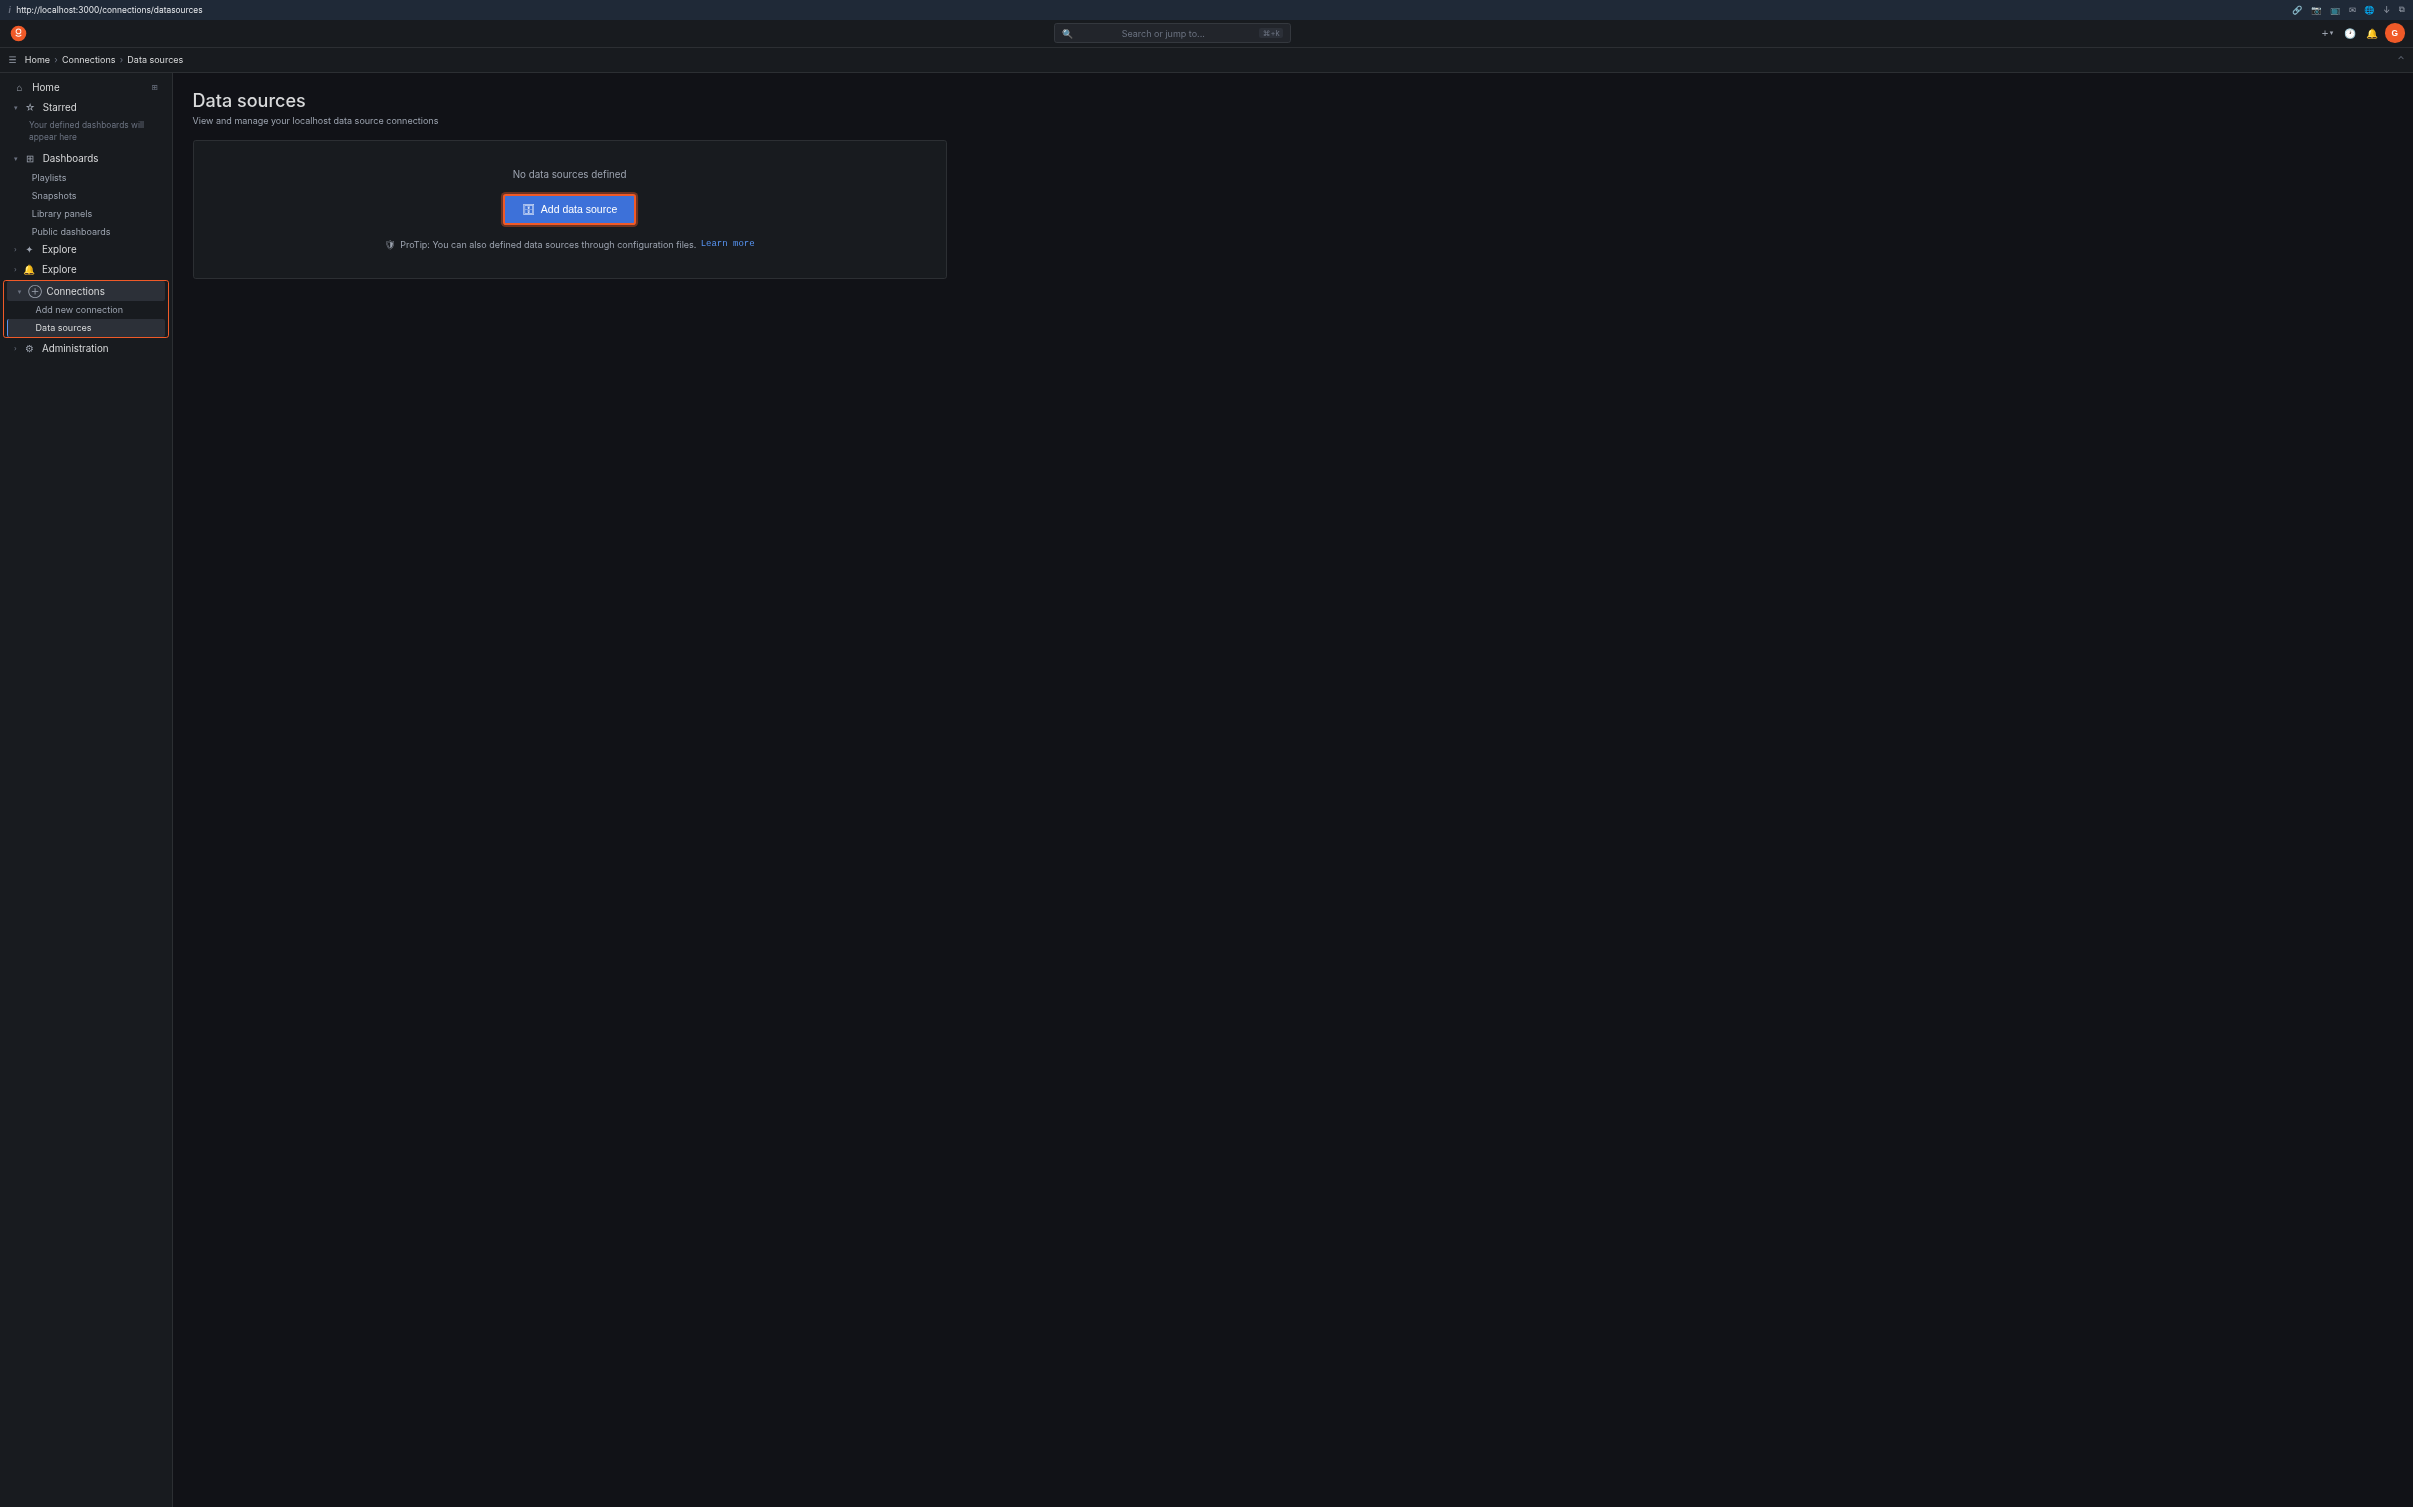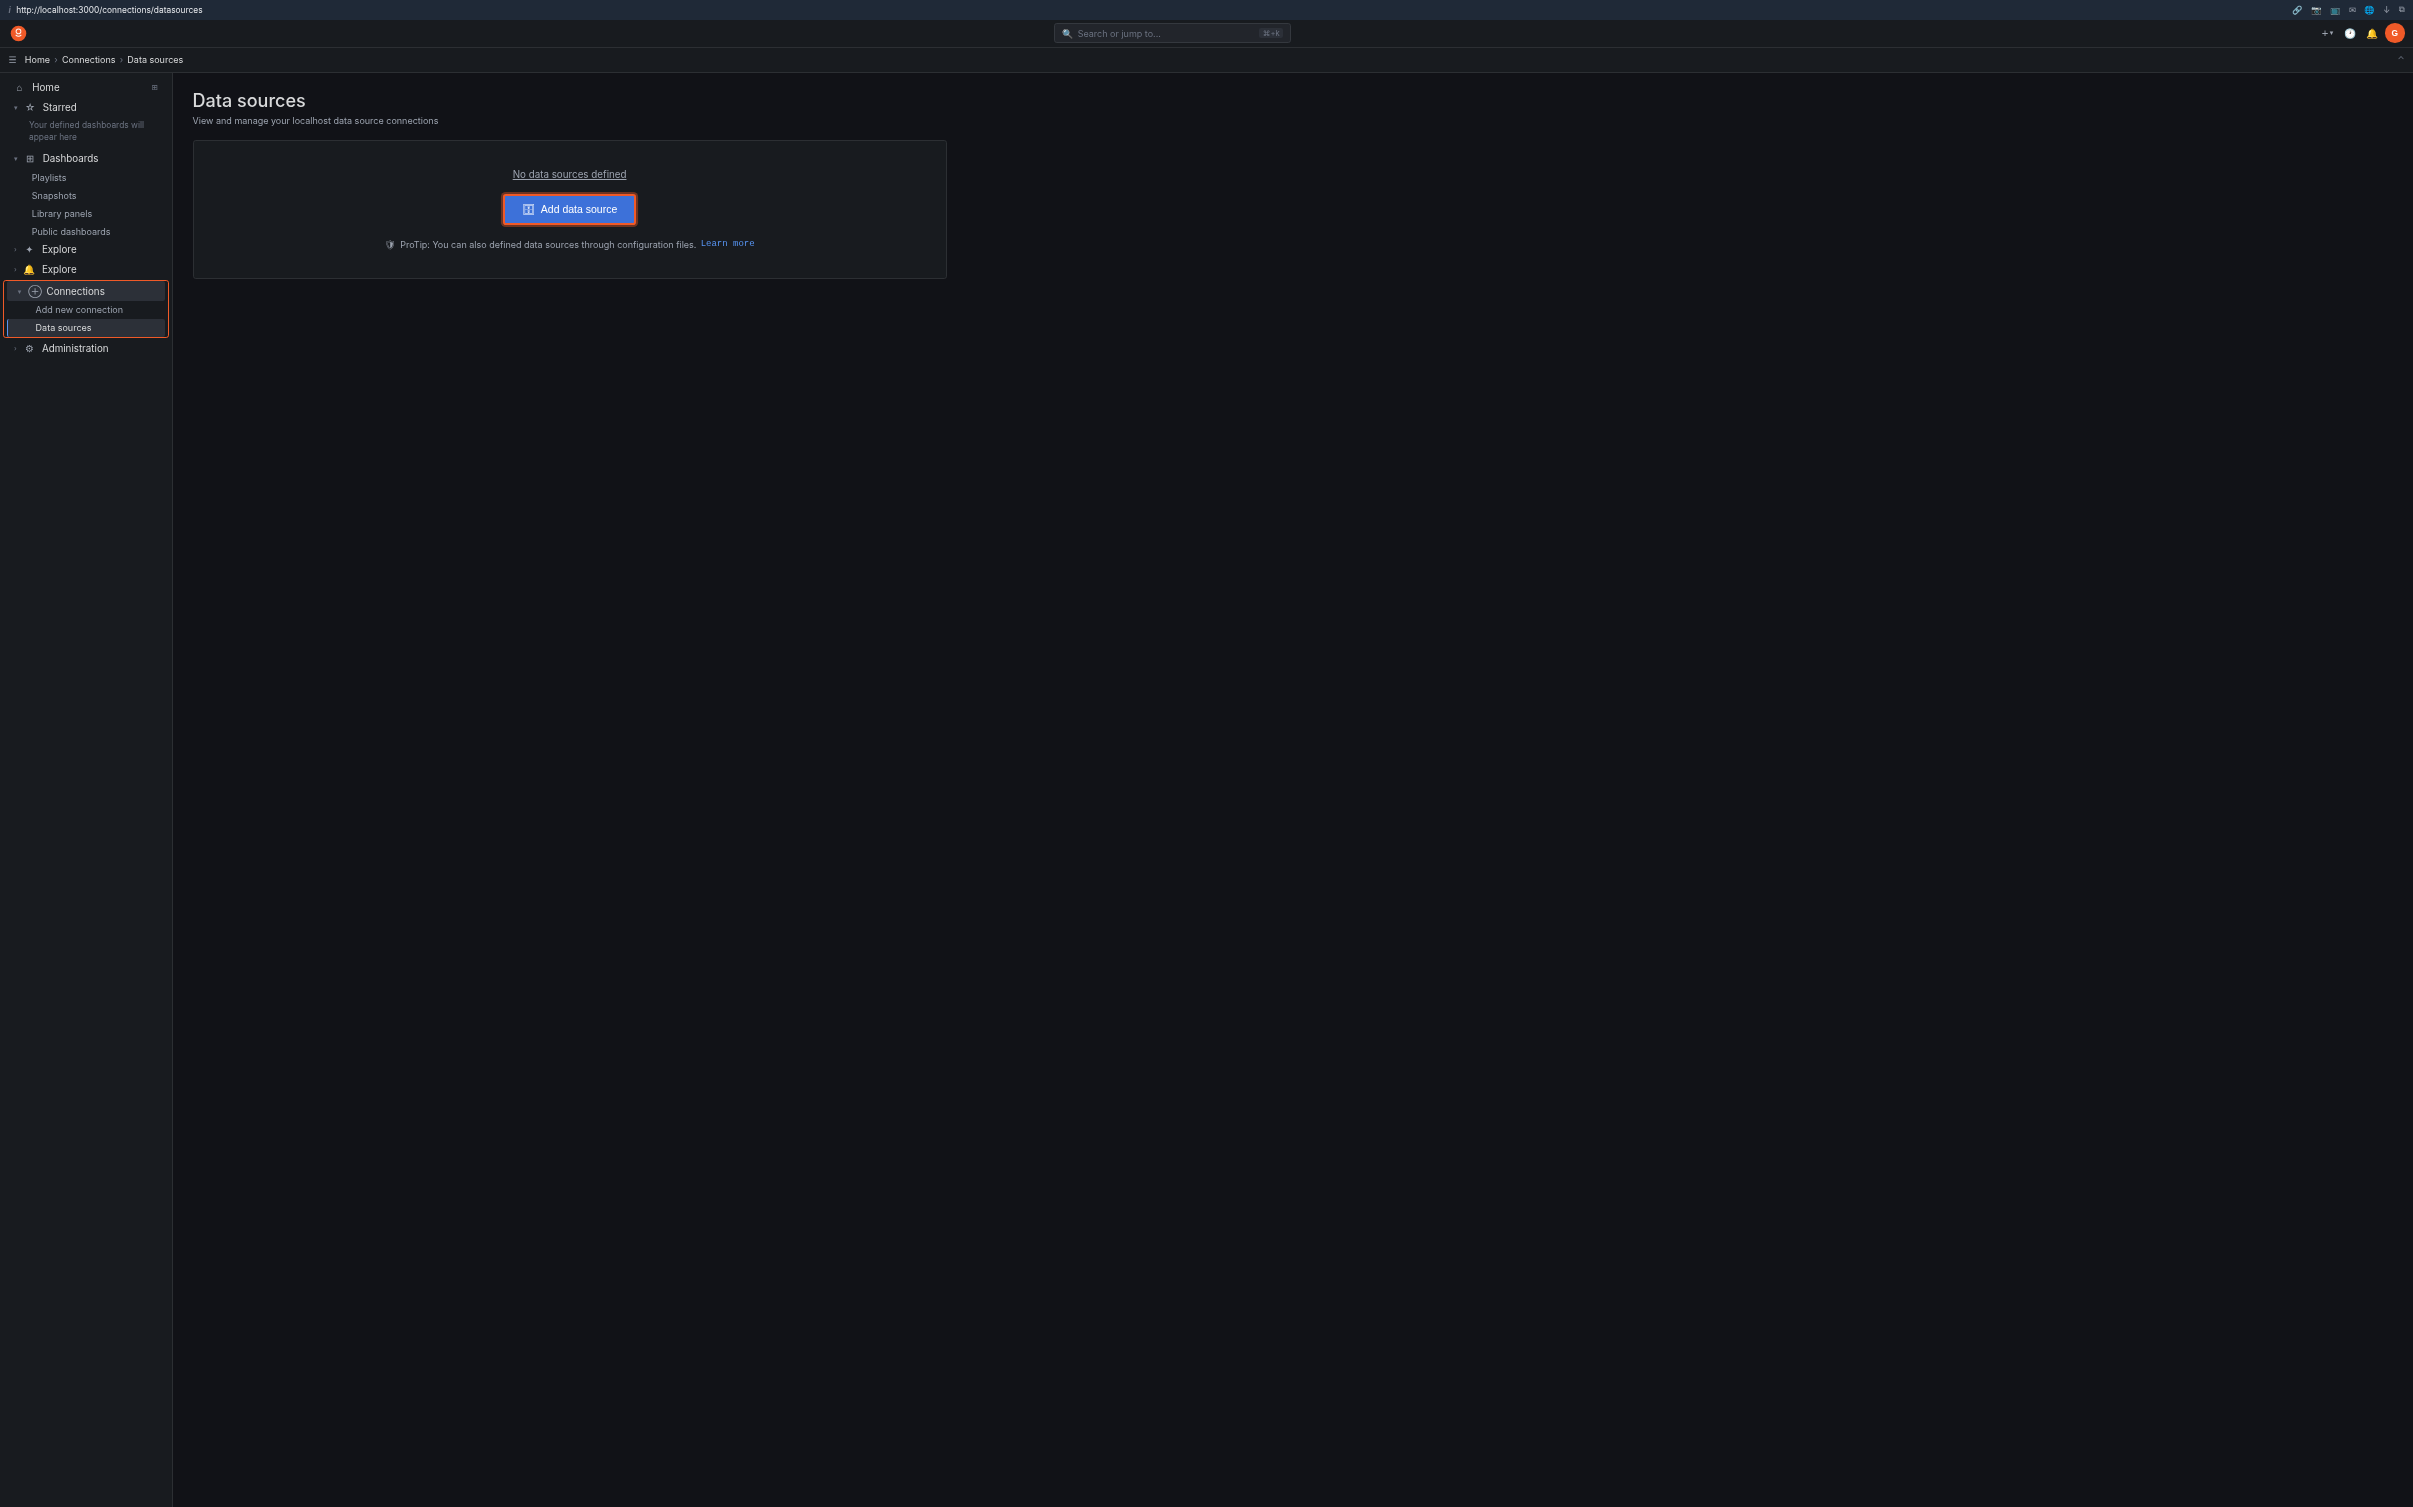--- a/index.html
+++ b/index.html
@@ -231,21 +231,20 @@
       padding: 28px 14px;
       display: flex;
       flex-direction: column;
       align-items: center;
       gap: 14px;
       max-width: 754px;
     }
     .empty-state-text {
       color: #9ca3af;
       font-size: 9.8px;
-      text-decoration: underline;
     }
     .add-datasource-btn {
       background: #3d71d9;
       border: 2.1px solid #f05a28;
       border-radius: 2.8px;
       color: #fff;
       font-size: 10.5px;
       font-weight: 500;
       padding: 7px 17px;
       cursor: pointer;
@@ -289,21 +288,21 @@
     <svg viewBox="0 0 24 24" fill="none">
       <circle cx="12" cy="12" r="11" fill="#f05a28"></circle>
       <circle cx="12" cy="9" r="4" fill="white" opacity="0.9"></circle>
       <circle cx="12" cy="9" r="2.5" fill="#f05a28"></circle>
       <path d="M8 14 Q12 18 16 14" stroke="white" stroke-width="1.5" fill="none"></path>
     </svg>
   </div>
   <div class="nav-search">
     <div class="search-box">
       <span>🔍</span>
-      <span style="color:#6b7280;">Search or jump to...</span>
+      <span style="color:#6b7280;margin-left:44px;">Search or jump to...</span>
       <span class="kbd">⌘+k</span>
     </div>
   </div>
   <div class="nav-right">
     <button class="nav-btn add">
       <span>+</span>
       <span style="font-size:7px;color:#9ca3af;">▾</span>
     </button>
     <button class="nav-btn">🕐</button>
     <button class="nav-btn">🔔</button>

